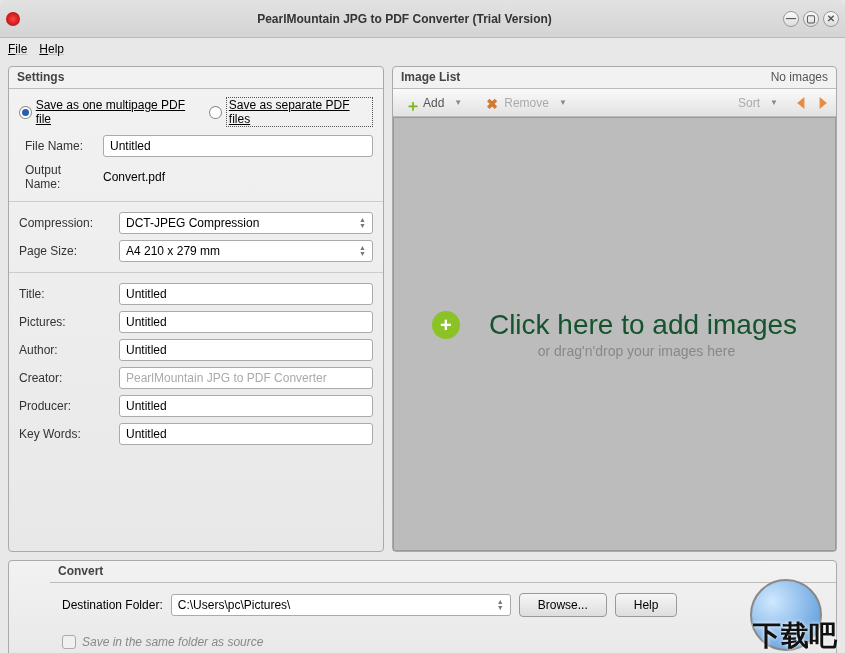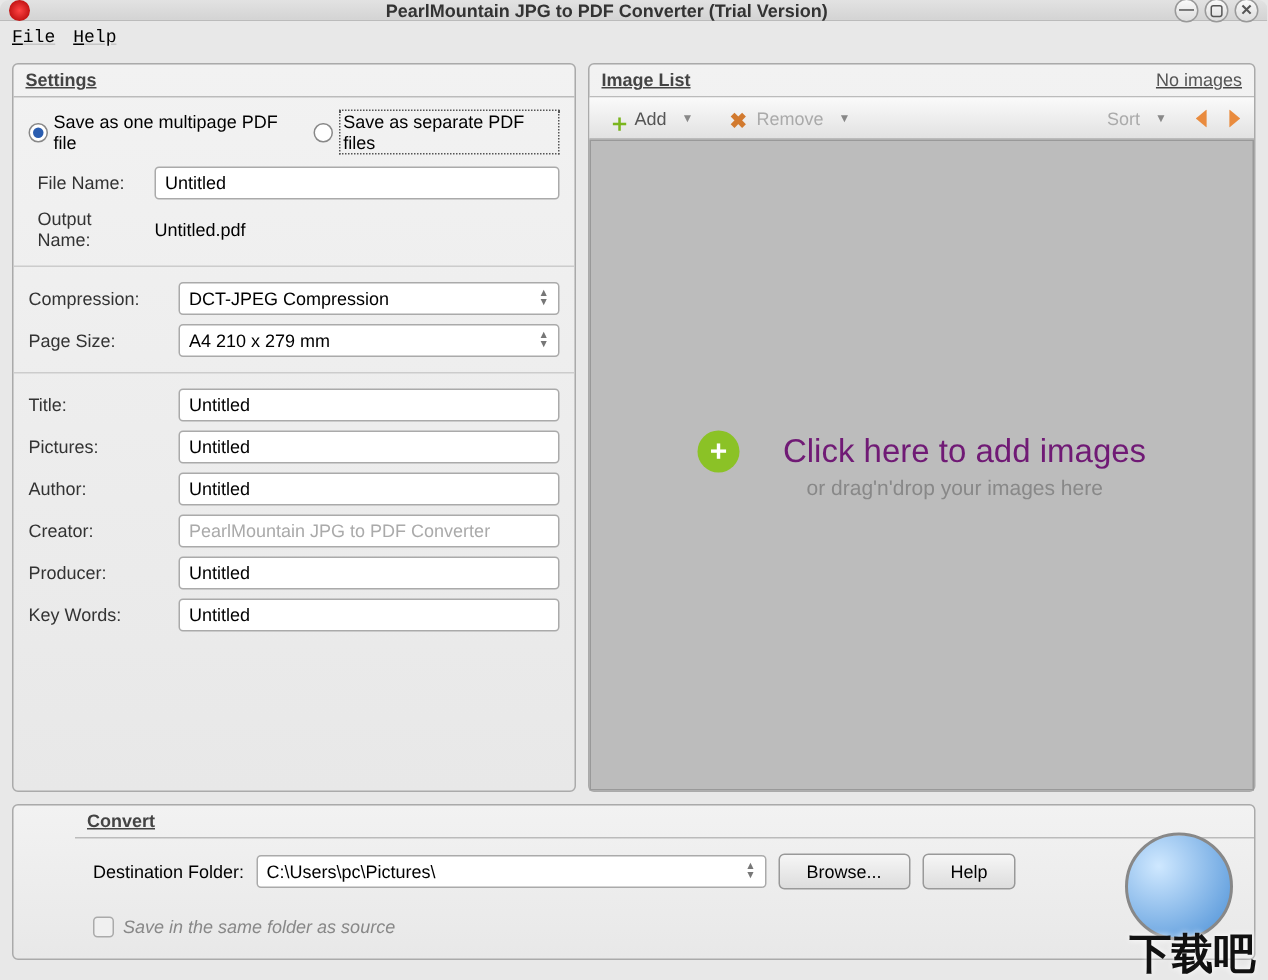--- a/index.html
+++ b/index.html
@@ -1,65 +1,65 @@
 <!DOCTYPE html>
 <html><head>
 <meta charset="utf-8">
 <style>
 * { box-sizing: border-box; margin: 0; padding: 0; font-family: "Segoe UI", Arial, sans-serif; font-size: 12px; }
 body { background: #e8e8e8; width: 845px; height: 653px; overflow: hidden; position: relative; }
 
-.titlebar { height: 14px; background: linear-gradient(#e2e2e2, #d4d4d4); border-bottom: 1px solid #bbb; display: flex; align-items: center; padding: 0 6px; border-radius: 6px 6px 0 0; }
+.titlebar { height: 38px; background: linear-gradient(#e2e2e2, #d4d4d4); border-bottom: 1px solid #bbb; display: flex; align-items: center; padding: 0 6px; border-radius: 6px 6px 0 0; }
 .titlebar-icon { width: 14px; height: 14px; margin-right: 6px; background: radial-gradient(#f44, #a00); border-radius: 50%; display: flex; align-items: center; justify-content: center; }
 .titlebar-title { flex: 1; text-align: center; font-weight: bold; color: #333; }
 .win-btns { display: flex; gap: 4px; }
 .win-btn { width: 16px; height: 16px; border-radius: 50%; border: 1px solid #999; background: linear-gradient(#fafafa,#ddd); display: flex; align-items: center; justify-content: center; font-weight: bold; color: #555; font-size: 10px; cursor: pointer; }
 
 .menubar { height: 22px; background: #e8e8e8; display: flex; align-items: center; padding: 0 8px; gap: 12px; }
-.menubar span { cursor: pointer; text-decoration: underline; text-decoration-color: rgba(0,0,0,0.15); font-family: Liberation Mono, monospace; }
+.menubar span { cursor: pointer; text-decoration: underline; text-decoration-color: rgba(0,0,0,0.15); }
 .menubar span:first-letter { text-decoration: underline; }
 
 .content { padding: 6px 8px 8px 8px; display: flex; gap: 8px; height: 500px; }
 .panel { border: 1px solid #aaa; border-radius: 4px; background: linear-gradient(#f2f2f2, #e8e8e8); display: flex; flex-direction: column; }
 .panel-left { width: 376px; }
 .panel-right { flex: 1; }
-.panel-header { height: 22px; padding: 3px 8px; font-weight: bold; color: #444; border-bottom: 1px solid #bbb; display: flex; text-decoration: underline; }
+.panel-header { height: 22px; padding: 3px 8px; font-weight: bold; color: #444; border-bottom: 1px solid #bbb; display: flex; }
 .panel-header .right { margin-left: auto; font-weight: normal; color: #555; }
 .panel-body { padding: 8px 10px; flex: 1; }
 
 .row { display: flex; align-items: center; margin: 6px 0; gap: 6px; }
 .lbl { width: 78px; color: #333; text-align: left; padding-left: 6px; }
 .lbl2 { width: 94px; color: #333; text-align: left; }
 input[type=text], .select { height: 22px; border: 1px solid #aaa; border-radius: 3px; padding: 2px 6px; background: #fff; flex: 1; }
 .select { display: flex; align-items: center; justify-content: space-between; cursor: pointer; }
 .select-arr { display: flex; flex-direction: column; margin-left: 4px; color: #777; font-size: 7px; line-height: 6px; }
 .disabled-input { color: #aaa; background: #f7f7f7; }
 
 .radio-row { display: flex; align-items: center; gap: 10px; margin-bottom: 8px; }
-.radio { display: flex; align-items: center; gap: 4px; cursor: pointer; }
+.radio { display: flex; align-items: center; gap: 4px; cursor: pointer; text-decoration: underline; }
 .radio-dot { width: 13px; height: 13px; border: 1px solid #888; border-radius: 50%; display: flex; align-items: center; justify-content: center; background: #fff; }
 .radio-dot.sel::after { content: ""; width: 7px; height: 7px; background: #2a5db0; border-radius: 50%; }
 .radio-focus { border: 1px dotted #555; padding: 0 2px; }
 
 .hr { border-top: 1px solid #ccc; margin: 10px -10px; }
 
 .toolbar { height: 28px; display: flex; align-items: center; background: linear-gradient(#fafafa,#e2e2e2); border-bottom: 1px solid #bbb; padding: 0 6px; gap: 4px; }
 .tbtn { display: flex; align-items: center; gap: 4px; padding: 2px 6px; cursor: pointer; border-radius: 3px; color: #555; }
 .tbtn.disabled { color: #aaa; cursor: default; }
 .add-icon { width: 14px; height: 14px; color: #7ab51d; font-weight: bold; font-size: 16px; }
 .remove-icon { width: 14px; height: 14px; color: #d27a2f; font-weight: bold; font-size: 14px; position: relative; }
 .dd-arrow { font-size: 8px; color: #888; }
 .spacer { flex: 1; }
 .nav-arrow { width: 16px; height: 16px; display: flex; align-items: center; justify-content: center; cursor: pointer; }
 .nav-arrow svg { width: 12px; height: 12px; }
 
 .drop-area { flex: 1; background: #bcbcbc; border: 1px solid #999; margin: 0; display: flex; flex-direction: column; align-items: center; justify-content: center; gap: 6px; }
 .drop-row { display: flex; align-items: center; gap: 10px; }
 .plus-circle { width: 28px; height: 28px; border-radius: 50%; background: #8bc226; display: flex; align-items: center; justify-content: center; color: #fff; font-size: 20px; font-weight: bold; }
-.drop-title { font-size: 22px; color: #701a75; margin-left: 19px; }
+.drop-title { font-size: 28px; color: #14532d; margin-left: 19px; }
 .drop-sub { color: #888; font-size: 14px; margin-left: 44px; margin-top: -4px; }
 
 .convert { margin: 0 8px 8px 8px; border: 1px solid #aaa; border-radius: 4px; background: linear-gradient(#f2f2f2, #e8e8e8); padding-left: 41px; }
 .convert .panel-header { border-bottom: 1px solid #bbb; }
 .convert-body { padding: 10px 12px; display: flex; align-items: center; gap: 8px; position: relative; }
 .btn { height: 24px; padding: 0 18px; border: 1px solid #999; border-radius: 4px; background: linear-gradient(#f6f6f6,#ddd); cursor: pointer; }
 .big-circle { position: absolute; right: 14px; top: -4px; width: 72px; height: 72px; border-radius: 50%; background: radial-gradient(circle at 30% 30%, #cfe8ff, #4a8fd6); border: 2px solid #888; overflow: hidden; }
 .overlay-text { position: absolute; right: 8px; bottom: -2px; font-size: 28px; font-weight: bold; color: #111; text-shadow: 0 0 4px #fff; pointer-events: none; }
 
 .check-row { display: flex; align-items: center; gap: 6px; margin: 8px 12px 14px 12px; color: #888; font-style: italic; }
@@ -96,21 +96,21 @@
           <div class="radio-dot"></div>
           <span class="radio-focus">Save as separate PDF files</span>
         </div>
       </div>
       <div class="row">
         <div class="lbl">File Name:</div>
         <input type="text" value="Untitled" style="">
       </div>
       <div class="row">
         <div class="lbl">Output Name:</div>
-        <span>Untitled.pdf</span>
+        <span>Convert.pdf</span>
       </div>
       <div class="hr"></div>
       <div class="row">
         <div class="lbl2">Compression:</div>
         <div class="select">
           <span>DCT-JPEG Compression</span>
           <span class="select-arr">▲<br>▼</span>
         </div>
       </div>
       <div class="row">

